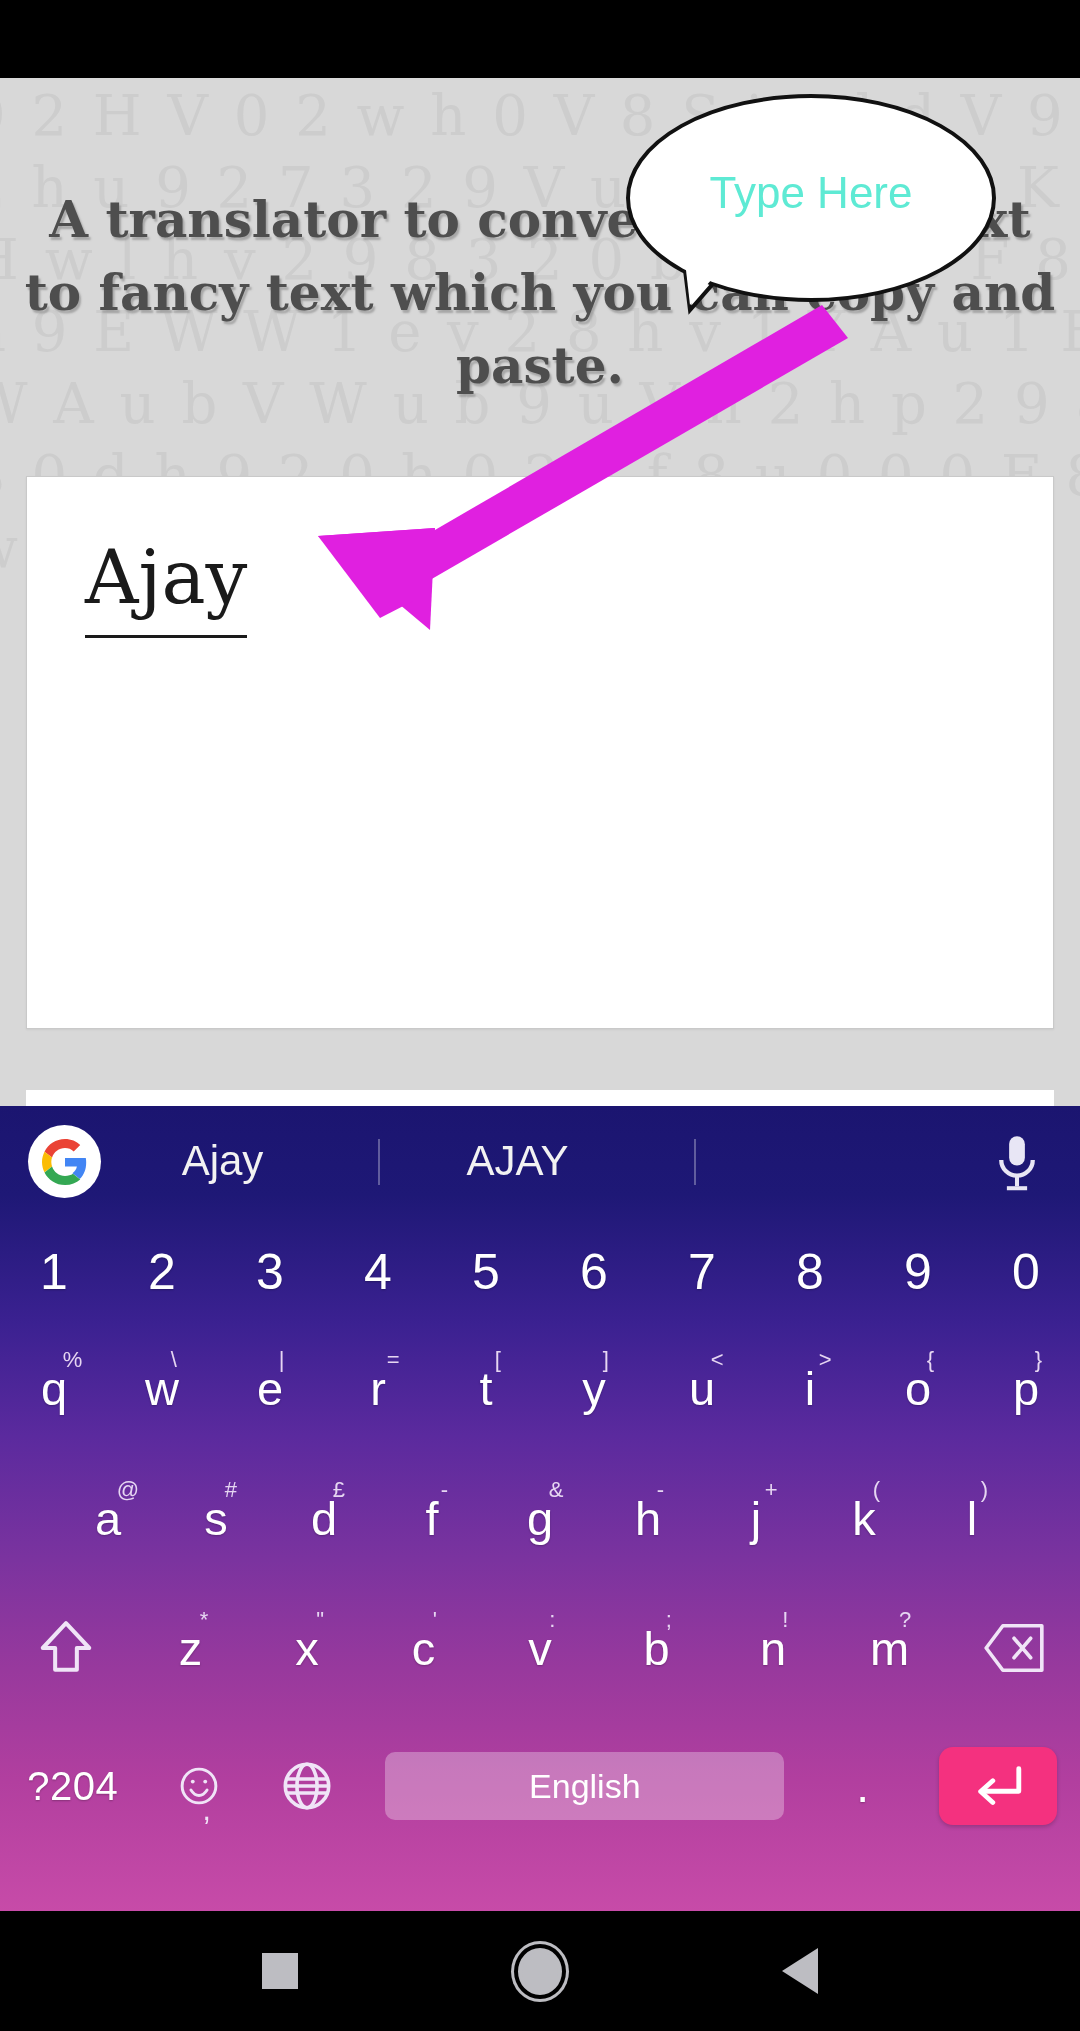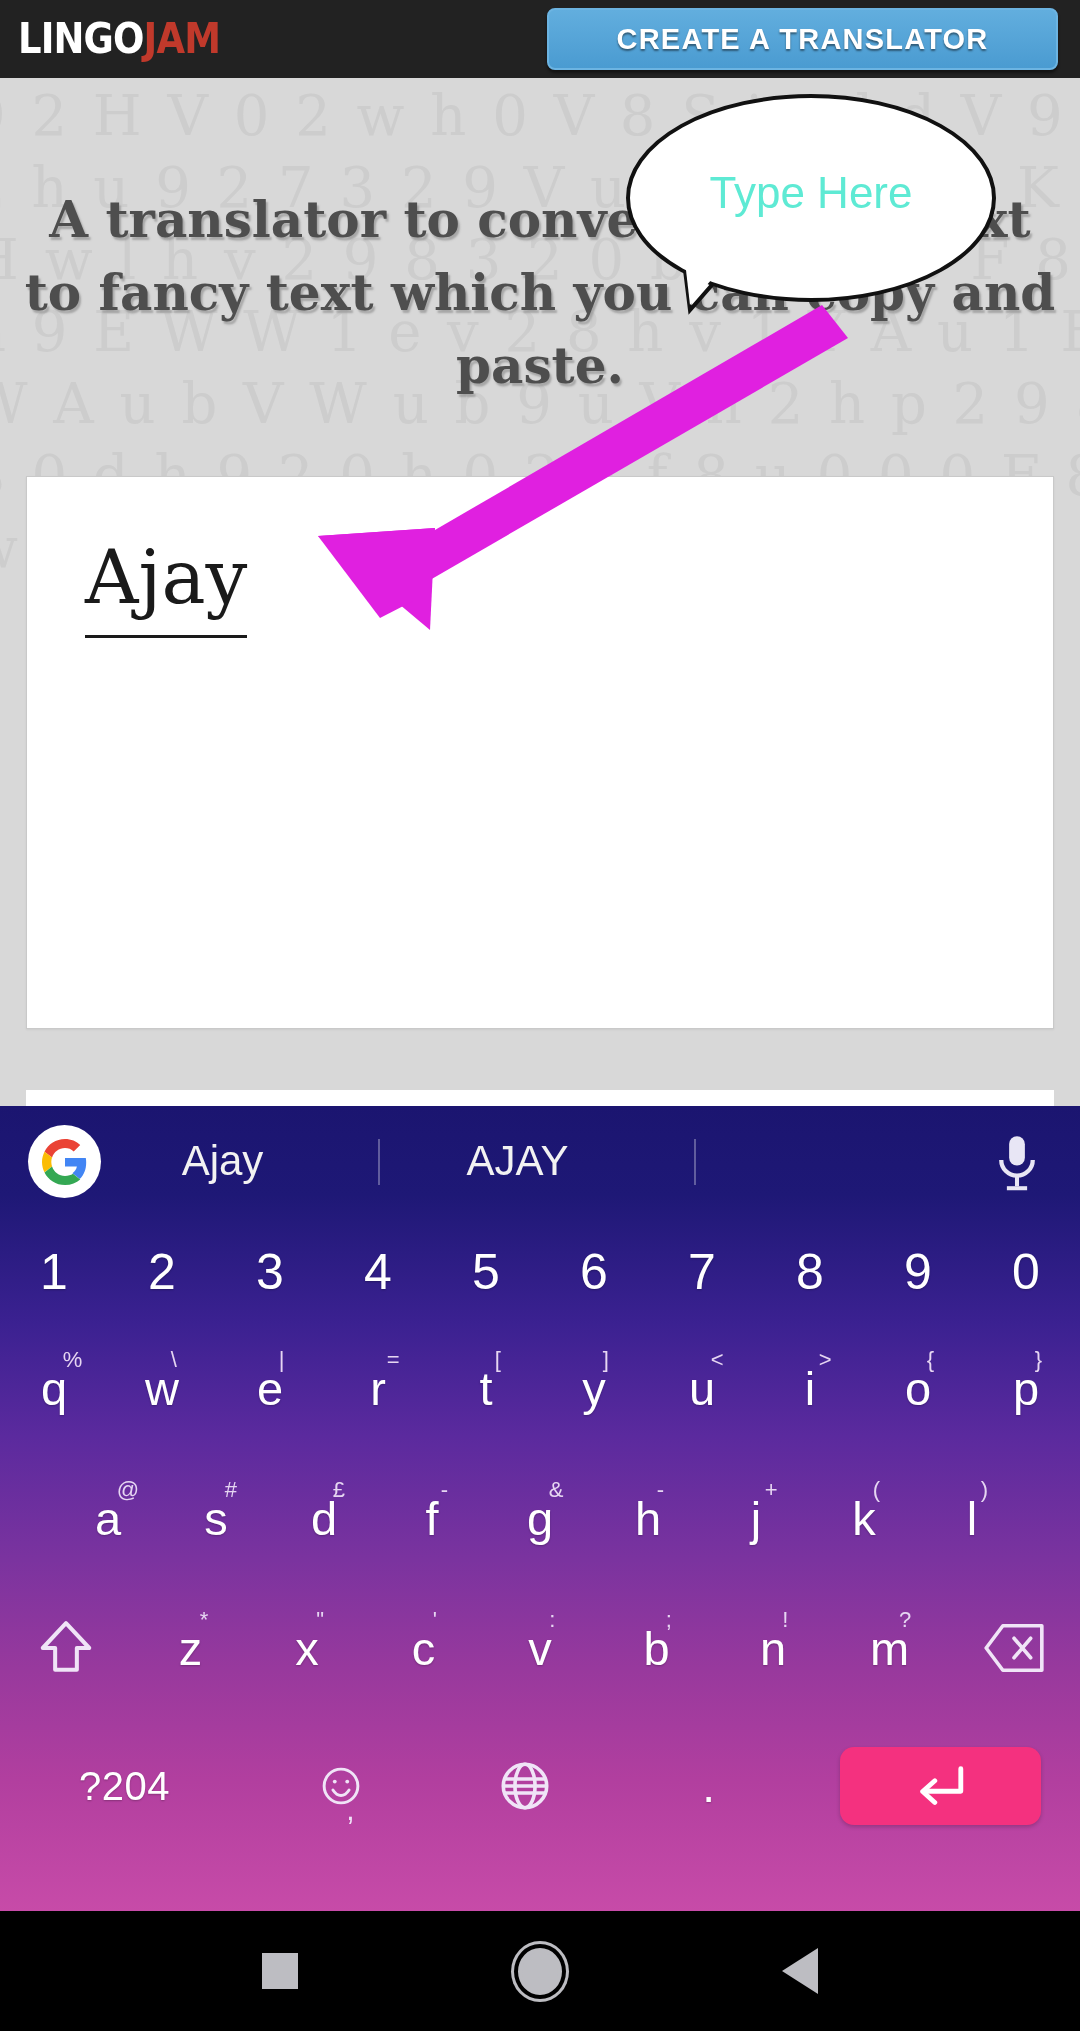--- a/index.html
+++ b/index.html
@@ -232,26 +232,20 @@
     border-top:23px solid transparent;
     border-bottom:23px solid transparent;
     border-right:36px solid #bdbdc2;
   }
 </style>
 </head>
 <body>
 
 <div id="screen">
 
-  <div class="topbar">
-    <div class="logo">
-      <span class="lingo">LINGO</span><span class="jam">JAM</span>
-    </div>
-    <div class="create-btn">CREATE A TRANSLATOR</div>
-  </div>
 
   <div class="page">
     <div class="watermark">h 2 0 8 2 2 0 D h 0 2 2 F 8 0 0 0 0 0 9 2 H V 0 2 w h 0 V 8 S i V l d V 9 F 2 h u 9 2 7 3 2 9 V u D v K 6 S i K H w l h v 2 9 8 3 2 0 b H 9 2 3 F 8 h 9 E W W 1 e v 2 8 h v 1 Y A u 1 E W A u b V W u b 9 u V h 2 h p 2 9 8 3 0 d h 9 2 0 h 0 2 3 f 8 u 0 0 0 F 8 w u B a 9 V a 9 v a u u t a 9 0 B</div>
     <div class="headline">A translator to convert normal text to fancy text which you can copy and paste.</div>
 
     <div class="input-card">
       <span class="input-text">Ajay</span>
     </div>
   </div>
 
@@ -475,20 +469,23 @@
         </svg>
         <span class="sup-comma">,</span>
       </div>
       <div class="key kglobe globe">
         <svg viewBox="0 0 24 24" fill="none" stroke="#f0e4f7" stroke-width="1.55">
           <circle cx="12" cy="12" r="9.3"></circle>
           <ellipse cx="12" cy="12" rx="4.3" ry="9.3"></ellipse>
           <path d="M2.9 9h18.2M2.9 15h18.2M2.7 12h18.6"></path>
         </svg>
       </div>
+      <div class="key kspace">
+        <div class="spacebar">English</div>
+      </div>
       <div class="key kdot">
         <span class="main">.</span>
       </div>
       <div class="key kenter">
         <div class="enterkey">
           <svg viewBox="0 0 30 26" fill="none" stroke="#ffffff" stroke-width="2.8" stroke-linecap="round" stroke-linejoin="round">
             <path d="M27 3 L27 16 L6 16"></path>
             <path d="M12 10 L5 16.2 L12 22.5"></path>
           </svg>
         </div>

